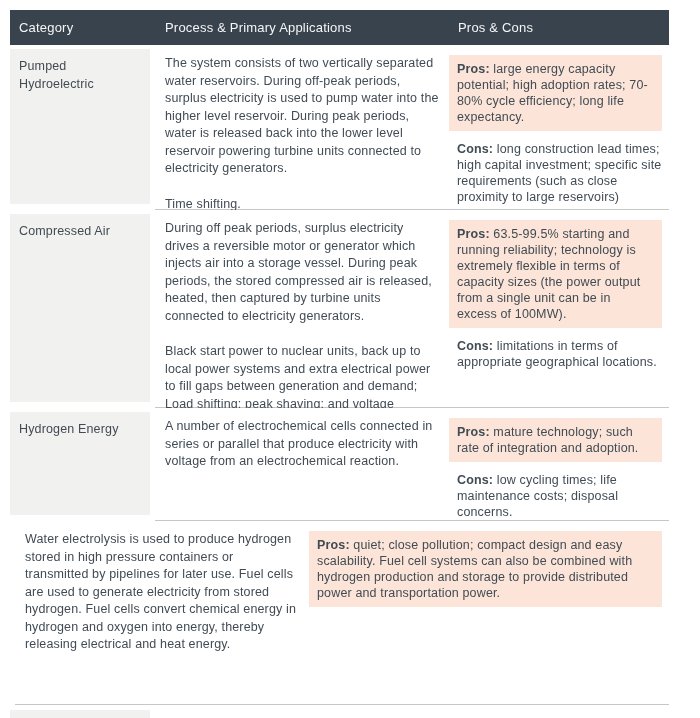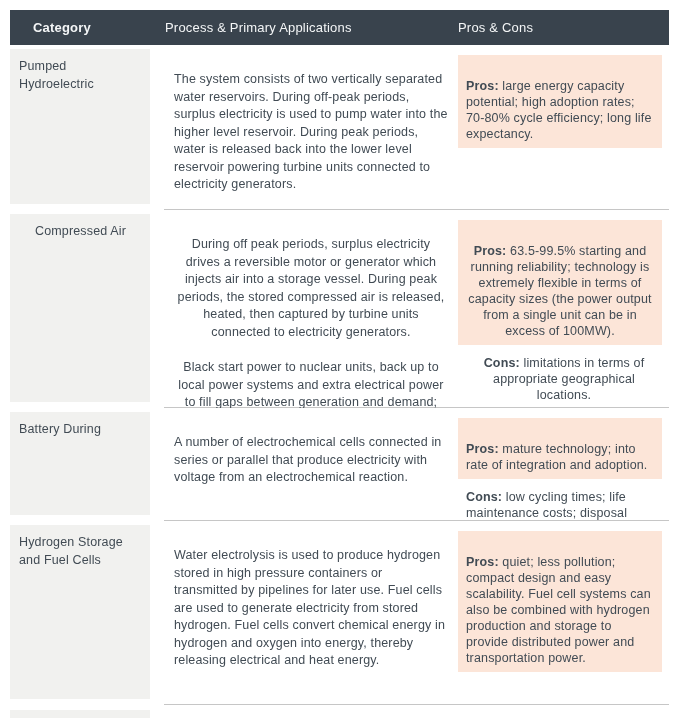--- a/index.html
+++ b/index.html
@@ -11,53 +11,53 @@
   }
   .table{width:659px;margin:10px 0 0 10px;}
   
   .header-row{
     display:flex;align-items:center;height:35px;
     background:var(--header_bg,#39434d);
     color:var(--header_text,#f4f6f7);
     font-size:13px;letter-spacing:.2px;
   }
   .hc{box-sizing:border-box;}
-  .hc1{width:145px;padding-left:23px;font-weight:bold;}
+  .hc1{width:145px;padding-left:9px;}
   .hc2{width:293px;padding-left:10px;}
   .hc3{flex:1;padding-left:10px;}
   
   .row{display:flex;align-items:stretch;overflow:hidden;box-sizing:border-box;}
-  .h1{height:165px;} .h2{height:198px;text-align:center;} .h3{height:113px;} .h4{height:184px;}
+  .h1{height:165px;} .h2{height:198px;} .h3{height:113px;} .h4{height:184px;}
   .cat{
     width:140px;box-sizing:border-box;
     background:var(--category_bg,#f1f1ef);
-    margin:4px 9px 6px 0;
+    margin:4px 0 6px 0;
     padding:9px 8px 16px 9px;
     font-size:12.5px;line-height:17.5px;letter-spacing:.15px;
   }
   .row-main{
     flex:1;display:flex;margin-left:5px;
     border-bottom:1px solid var(--divider,#c6c6c6);
     box-sizing:border-box;
   }
   .proc{
     width:294px;box-sizing:border-box;
-    padding:26px 10px 0 10px;
+    padding:10px 10px 0 10px;
     font-size:12.5px;line-height:17.5px;letter-spacing:.15px;
   }
   .proc .para + .para{margin-top:18px;}
   .para{margin:0;}
   .pros-cell{
     flex:1;box-sizing:border-box;
     padding:10px 7px 0 0;
     font-size:12.5px;line-height:16px;letter-spacing:.15px;
   }
   .pros-box{
     background:var(--pros_bg,#fce5d8);
-    padding:23px 8px 6px 8px;
+    padding:6px 8px 6px 8px;
   }
   .cons-para{margin:10px 0 0 0;padding-left:8px;}
   .pros-box p{margin:0;}
   strong{font-weight:bold;color:var(--body_text,#414b54);}
   
   .bottom-fragment{
     width:140px;height:8px;margin-top:5px;
     background:var(--category_bg,#f1f1ef);
   }
 </style>
@@ -76,20 +76,21 @@
     <div class="cat">Pumped Hydroelectric</div>
     <div class="row-main">
       <div class="proc">
         <p class="para">The system consists of two vertically separated water reservoirs. During off-peak periods, surplus electricity is used to pump water into the higher level reservoir. During peak periods, water is released back into the lower level reservoir powering turbine units connected to electricity generators.</p>
         <p class="para">Time shifting.</p>
       </div>
       <div class="pros-cell">
         <div class="pros-box">
           <p><strong>Pros:</strong><span> large energy capacity potential; high adoption rates; 70-80% cycle efficiency; long life expectancy.</span></p>
         </div>
+        <p class="cons-para"><strong>Cons:</strong><span> long construction lead times; high capital investment; specific site requirements (such as close proximity to large reservoirs)</span></p>
       </div>
     </div>
   </div>
 
   <div class="row h2">
     <div class="cat">Compressed Air</div>
     <div class="row-main">
       <div class="proc">
         <p class="para">During off peak periods, surplus electricity drives a reversible motor or generator which injects air into a storage vessel. During peak periods, the stored compressed air is released, heated, then captured by turbine units connected to electricity generators.</p>
         <p class="para">Black start power to nuclear units, back up to local power systems and extra electrical power to fill gaps between generation and demand; Load shifting; peak shaving; and voltage control.</p>
@@ -97,43 +98,42 @@
       <div class="pros-cell">
         <div class="pros-box">
           <p><strong>Pros:</strong><span> 63.5-99.5% starting and running reliability; technology is extremely flexible in terms of capacity sizes (the power output from a single unit can be in excess of 100MW).</span></p>
         </div>
         <p class="cons-para"><strong>Cons:</strong><span> limitations in terms of appropriate geographical locations.</span></p>
       </div>
     </div>
   </div>
 
   <div class="row h3">
-    <div class="cat">Battery During</div>
+    <div class="cat">Hydrogen Energy</div>
     <div class="row-main">
       <div class="proc">
         <p class="para">A number of electrochemical cells connected in series or parallel that produce electricity with voltage from an electrochemical reaction.</p>
       </div>
       <div class="pros-cell">
         <div class="pros-box">
-          <p><strong>Pros:</strong><span> mature technology; into rate of integration and adoption.</span></p>
+          <p><strong>Pros:</strong><span> mature technology; such rate of integration and adoption.</span></p>
         </div>
         <p class="cons-para"><strong>Cons:</strong><span> low cycling times; life maintenance costs; disposal concerns.</span></p>
       </div>
     </div>
   </div>
 
   <div class="row h4">
-    <div class="cat">Hydrogen Storage and Fuel Cells</div>
     <div class="row-main">
       <div class="proc">
         <p class="para">Water electrolysis is used to produce hydrogen stored in high pressure containers or transmitted by pipelines for later use. Fuel cells are used to generate electricity from stored hydrogen. Fuel cells convert chemical energy in hydrogen and oxygen into energy, thereby releasing electrical and heat energy.</p>
       </div>
       <div class="pros-cell">
         <div class="pros-box">
-          <p><strong>Pros:</strong><span> quiet; less pollution; compact design and easy scalability. Fuel cell systems can also be combined with hydrogen production and storage to provide distributed power and transportation power.</span></p>
+          <p><strong>Pros:</strong><span> quiet; close pollution; compact design and easy scalability. Fuel cell systems can also be combined with hydrogen production and storage to provide distributed power and transportation power.</span></p>
         </div>
       </div>
     </div>
   </div>
 
   <div class="bottom-fragment"></div>
 
 </div>
 
 </body></html>

